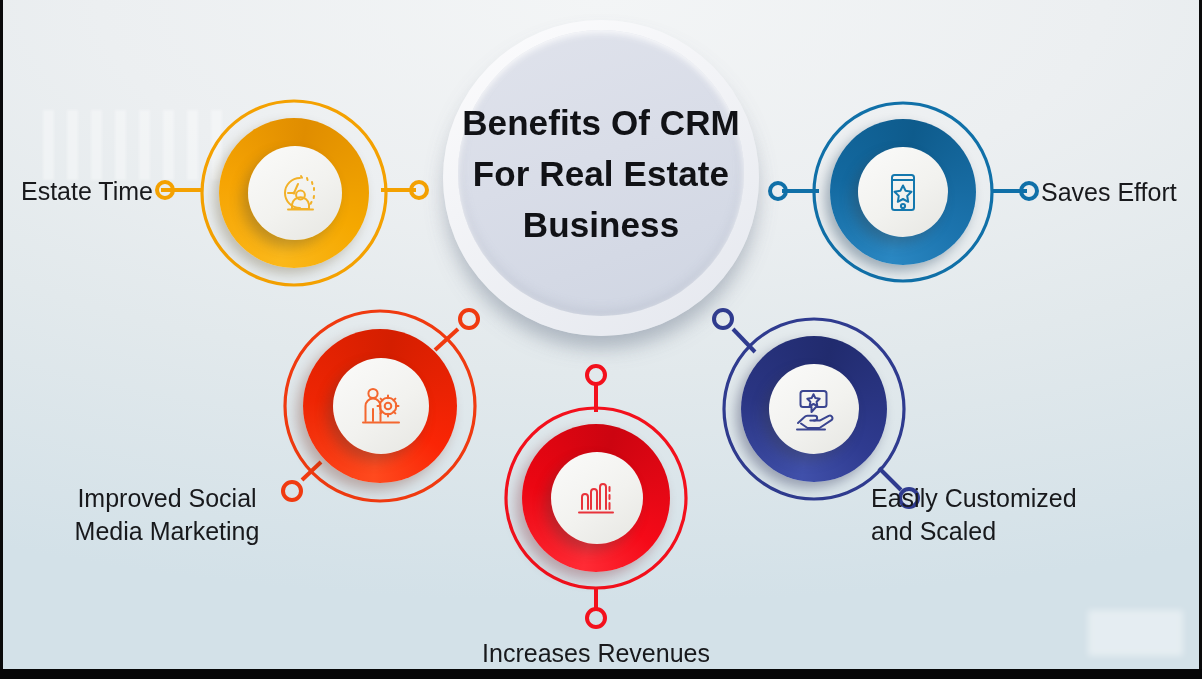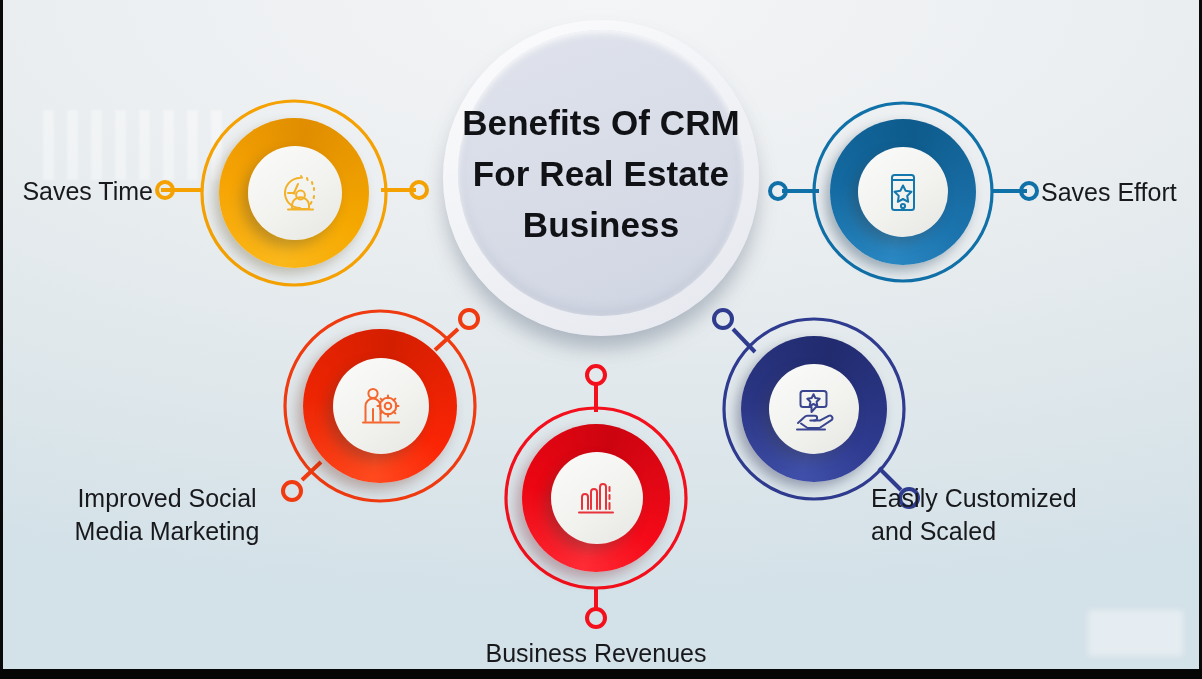--- a/index.html
+++ b/index.html
@@ -305,28 +305,28 @@
             <path d="M16 9 h21 a2.5 2.5 0 0 1 2.5 2.5 v11 a2.5 2.5 0 0 1 -2.5 2.5 h-8 l-4.5 5 v-5 h-8.5 a2.5 2.5 0 0 1 -2.5 -2.5 v-11 A2.5 2.5 0 0 1 16 9 Z"></path>
             <path d="M26.5 12.2 l1.9 3.9 4.3 .6 -3.1 3 .7 4.3 -3.8 -2 -3.8 2 .7 -4.3 -3.1 -3 4.3 -.6 Z"></path>
             <path d="M11 41 l6.5 -6 a4 4 0 0 1 2.8 -1.2 h7.5 a2.3 2.3 0 0 1 0 4.6 h-4.5"></path>
             <path d="M27 38.4 h6.2 l8.5 -4.6 a2.6 2.6 0 0 1 2.7 4.4 L32.5 46 h-12 L14 41.5"></path>
             <line x1="10" y1="47.5" x2="38" y2="47.5"></line>
           </g>
         </svg>
       </div>
     </div>
 
-    <div class="label rt" style="left:0px;top:175px;width:150px;">Saves Time</div>
+    <div class="label rt" style="left:0px;top:175px;width:150px;">Estate Time</div>
 
     <div class="label ctr" style="left:48px;top:482px;width:232px;">Improved Social
 Media Marketing</div>
 
     <div class="label lt" style="left:1038px;top:176px;width:160px;">Saves Effort</div>
 
-    <div class="label ctr" style="left:443px;top:637px;width:300px;">Business Revenues</div>
+    <div class="label ctr" style="left:443px;top:637px;width:300px;">Increases Revenues</div>
 
     <div class="label lt" style="left:868px;top:482px;width:240px;">Easily Customized
 and Scaled</div>
 
   </div>
 
   <div class="leftbar"></div>
   <div class="rightbar"></div>
   <div class="bottombar"></div>
 </div>

